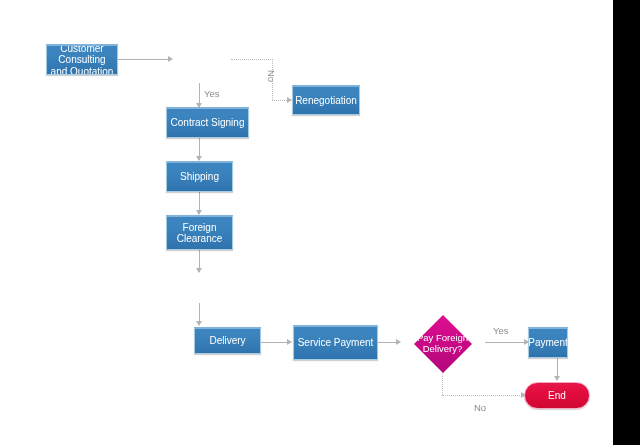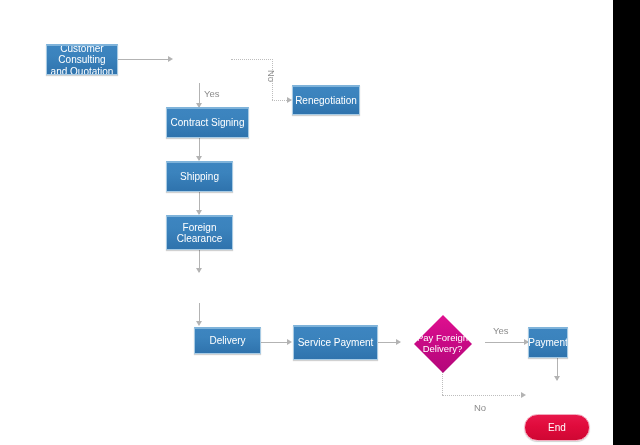--- a/index.html
+++ b/index.html
@@ -211,18 +211,18 @@
 
   <div class="node decision" style="left:400px; top:315px; width:85px; height:57px;">
     <span class="dshape" style="width:41px; height:41px;"></span>
     <span class="dlabel" style="max-width:74px; white-space:normal;">Pay Foreign Delivery?</span>
   </div>
 
   <div class="node process" style="left:528px; top:327px; width:40px; height:31px;">
     <span>Payment</span>
   </div>
 
-  <div class="node terminator" style="left:524px; top:382px; width:66px; height:27px;margin-top:32px;">
+  <div class="node terminator" style="left:524px; top:382px; width:66px; height:27px;">
     <span>End</span>
   </div>
 
   <div id="right-band"></div>
 </div>
 
 </body></html>

